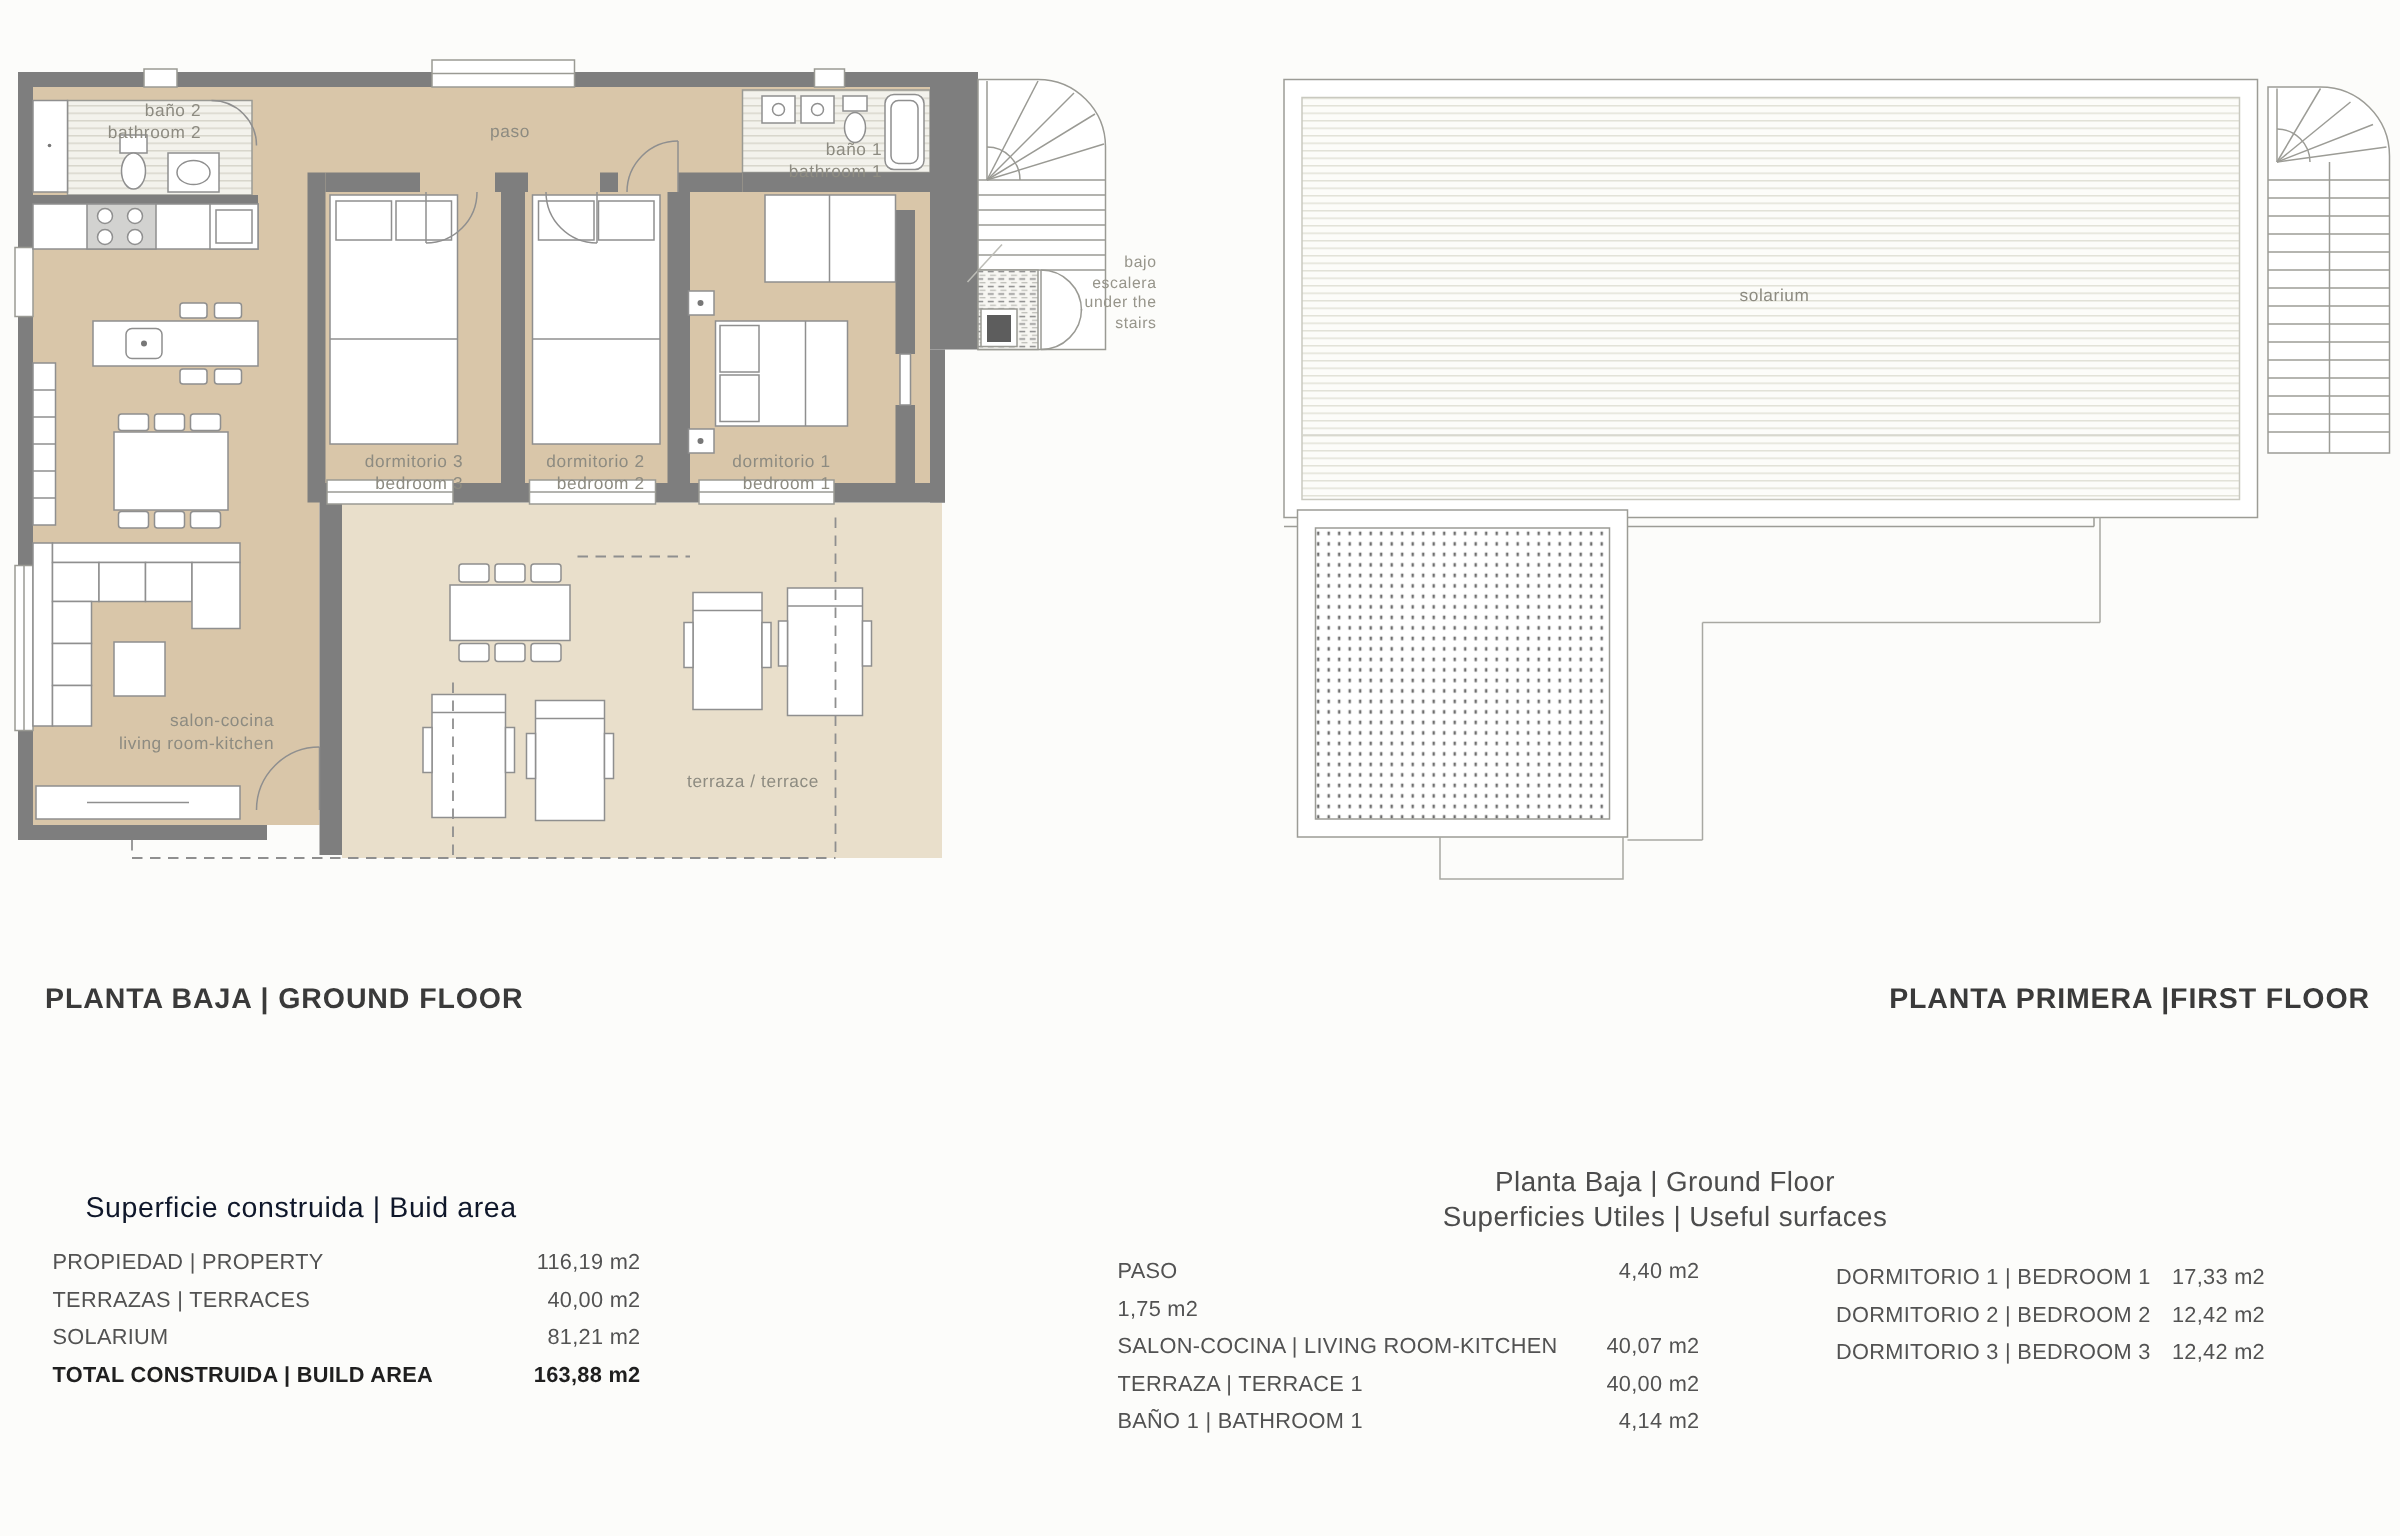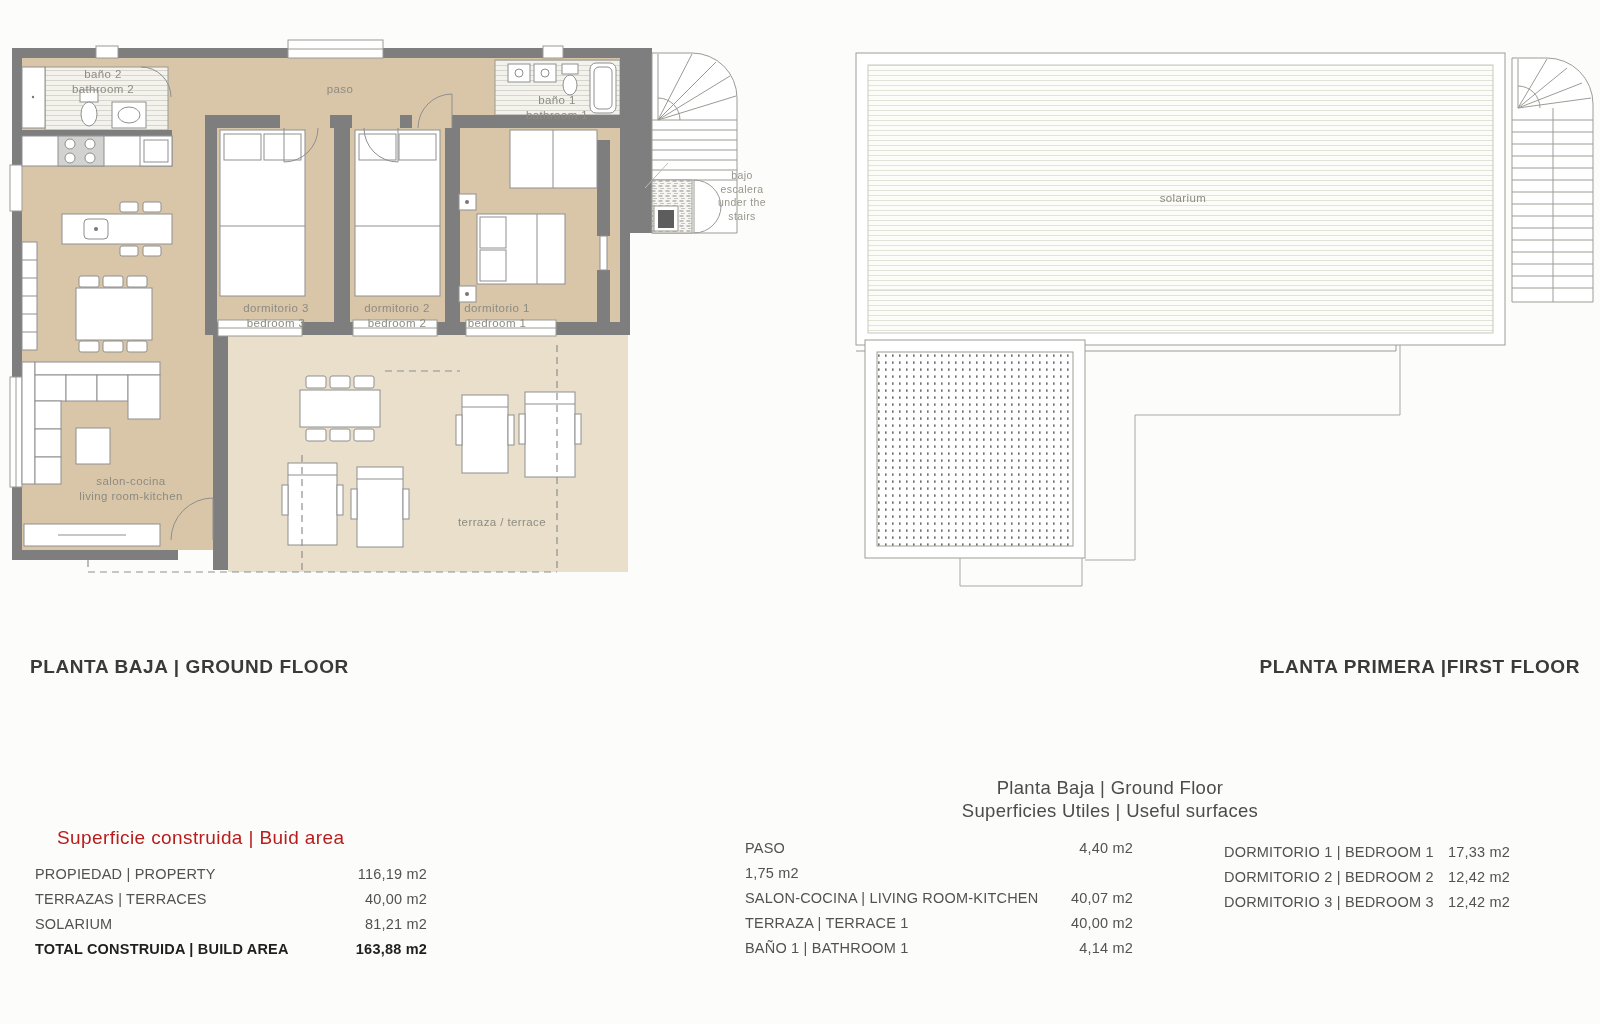--- a/index.html
+++ b/index.html
@@ -7,32 +7,32 @@
     width:1600px;height:1024px;position:relative;overflow:hidden;
     background:#fcfcfa;
     font-family:"Liberation Sans", sans-serif;
     color:#4c4c4c;
   }
   
   .plan{position:absolute;}
   .plan svg{display:block;}
   .plan-label{
     position:absolute;transform:translate(-50%,-50%);
-    text-align:center;white-space:pre-line;
+    text-align:right;white-space:pre-line;
     color:#8d8b81;font-size:11.5px;line-height:1.3;letter-spacing:.4px;
   }
   .plan-label.small{font-size:10.5px;color:#97958b;}
   
   .caption{
     position:absolute;font-weight:bold;font-size:19px;color:#3a3a3a;
     letter-spacing:.6px;white-space:nowrap;
   }
   
   .build-table{position:absolute;left:35px;top:795px;width:392px;}
-  .build-title{font-size:19px;color:#b91c1c;padding-left:22px;letter-spacing:.4px;margin-top:32px;}
+  .build-title{font-size:19px;color:#0f172a;padding-left:22px;letter-spacing:.4px;}
   .build-rows{margin-top:13px;}
   .t-row{display:flex;justify-content:space-between;font-size:14.5px;
          color:#525252;line-height:25px;letter-spacing:.2px;}
   .t-row .val{text-align:right;}
   .t-row.total{font-weight:bold;color:#1f1f1f;}
   
   .useful-table{position:absolute;left:740px;top:776px;width:790px;height:200px;}
   .ut-header{position:absolute;left:70px;top:0;width:600px;text-align:center;
              font-size:18.5px;color:#4c4c4c;line-height:23px;letter-spacing:.3px;}
   .ut-left{position:absolute;left:5px;top:60px;width:388px;}
@@ -257,21 +257,21 @@
 bathroom 2</div>
   <div class="plan-label" style="left:340px;top:59px">paso</div>
   <div class="plan-label" style="left:557px;top:78px">baño 1
 bathroom 1</div>
   <div class="plan-label small" style="left:742px;top:166px">bajo escalera
 under the stairs</div>
   <div class="plan-label" style="left:276px;top:286px">dormitorio 3
 bedroom 3</div>
   <div class="plan-label" style="left:397px;top:286px">dormitorio 2
 bedroom 2</div>
-  <div class="plan-label" style="left:497px;top:286px">dormitorio 1
+  <div class="plan-label" style="left:521px;top:286px">dormitorio 1
 bedroom 1</div>
   <div class="plan-label" style="left:131px;top:459px">salon-cocina
 living room-kitchen</div>
   <div class="plan-label" style="left:502px;top:492px">terraza / terrace</div>
 </div>
 
 <div class="plan" style="left:840px;top:30px;width:760px;height:620px">
   <svg width="760" height="620" viewBox="0 0 760 620">
     <defs>
       <pattern id="deckH" width="10" height="5" patternUnits="userSpaceOnUse">

